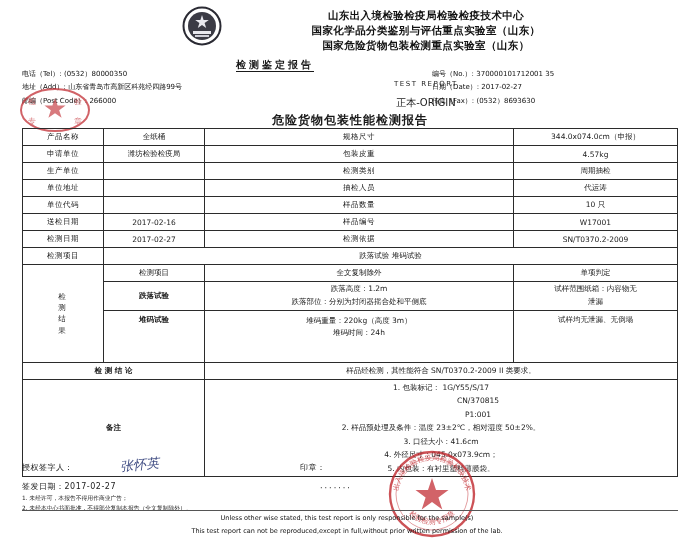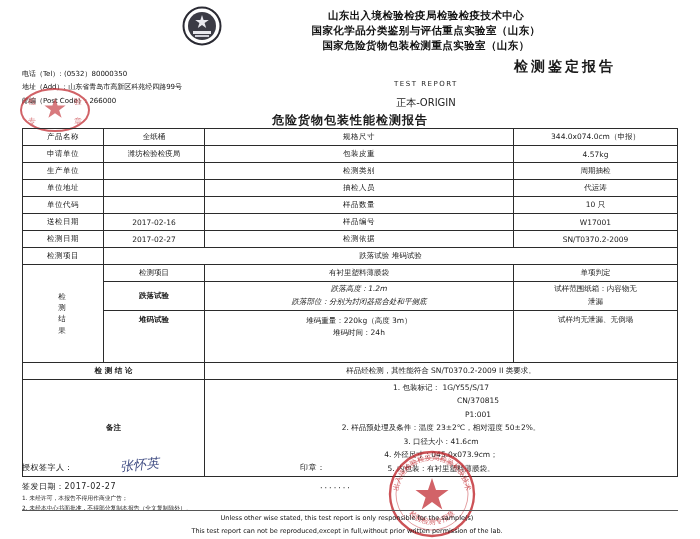--- a/index.html
+++ b/index.html
@@ -18,23 +18,23 @@
     position:absolute;left:182px;top:6px;width:40px;height:40px;
   }
   .emblem svg{display:block;}
   .org{
     position:absolute;left:236px;top:8px;width:380px;text-align:center;
     line-height:1.45;
   }
   .org div{font-size:10.5px;font-weight:bold;letter-spacing:.4px;color:#111;}
 
   .title{
-    position:absolute;left:236px;top:58px;width:380px;text-align:right;
-    font-size:14px;font-weight:bold;letter-spacing:3px;
-    text-underline-offset:3px;
+    position:absolute;left:236px;top:58px;width:380px;text-align:left;
+    font-size:10px;font-weight:bold;letter-spacing:3px;
+    text-decoration:underline;text-underline-offset:3px;
   }
   .title-en{
     position:absolute;left:236px;top:80px;width:380px;text-align:center;
     font-size:7px;letter-spacing:1.5px;color:#222;
   }
   .origin{
     position:absolute;left:236px;top:96px;width:380px;text-align:center;
     font-size:10px;color:#222;
   }
 
@@ -146,20 +146,34 @@
     <div>
       <span class="lbl">地址（Add）:</span>
       <span>山东省青岛市高新区科苑经四路99号</span>
     </div>
     <div>
       <span class="lbl">邮编（Post Code）:</span>
       <span>266000</span>
     </div>
   </div>
 
+  <div class="meta-right">
+    <div>
+      <span class="lbl">编号（No.）:</span>
+      <span>370000101712001 35</span>
+    </div>
+    <div>
+      <span class="lbl">日期（Date）:</span>
+      <span>2017-02-27</span>
+    </div>
+    <div>
+      <span class="lbl">传真（Fax）:</span>
+      <span>(0532）8693630</span>
+    </div>
+  </div>
 
   <div class="stamp-left">
     <svg width="74" height="52" viewBox="0 0 74 52">
       <ellipse cx="37" cy="26" rx="34" ry="21" fill="none" stroke="#c0272d" stroke-width="2"></ellipse>
       <polygon points="37,14 39.6,21.5 47.6,21.5 41.2,26.2 43.6,33.8 37,29.2 30.4,33.8 32.8,26.2 26.4,21.5 34.4,21.5" fill="#c0272d" opacity=".85"></polygon>
       <text x="10" y="20" fill="#c0272d" font-size="8" opacity=".85">检</text>
       <text x="56" y="20" fill="#c0272d" font-size="8" opacity=".85">验</text>
       <text x="10" y="40" fill="#c0272d" font-size="8" opacity=".85">专</text>
       <text x="56" y="40" fill="#c0272d" font-size="8" opacity=".85">章</text>
     </svg>
@@ -217,26 +231,26 @@
     </tr>
 
     <tr class="ci-head">
       <td class="vlabel" rowspan="3">
         <span>检</span>
             <span>测</span>
             <span>结</span>
             <span>果</span>
       </td>
       <td class="center" style="width:92px">检测项目</td>
-      <td class="center" colspan="1" style="width:300px">有衬里塑料薄膜袋</td>
+      <td class="center" colspan="1" style="width:300px">全文复制除外</td>
       <td class="center">单项判定</td>
     </tr>
     <tr>
       <td class="center">跌落试验</td>
-      <td style="line-height:1.7;font-style:italic;">
+      <td style="line-height:1.7;">
         <div>跌落高度：1.2m</div>
         <div>跌落部位：分别为封闭器摇合处和平侧底</div>
       </td>
       <td style="line-height:1.7;">
         <div>试样范围纸箱：内容物无</div>
         <div>泄漏</div>
       </td>
     </tr>
     <tr>
       <td class="center" style="height:46px;vertical-align:top;padding-top:4px;">堆码试验</td>

